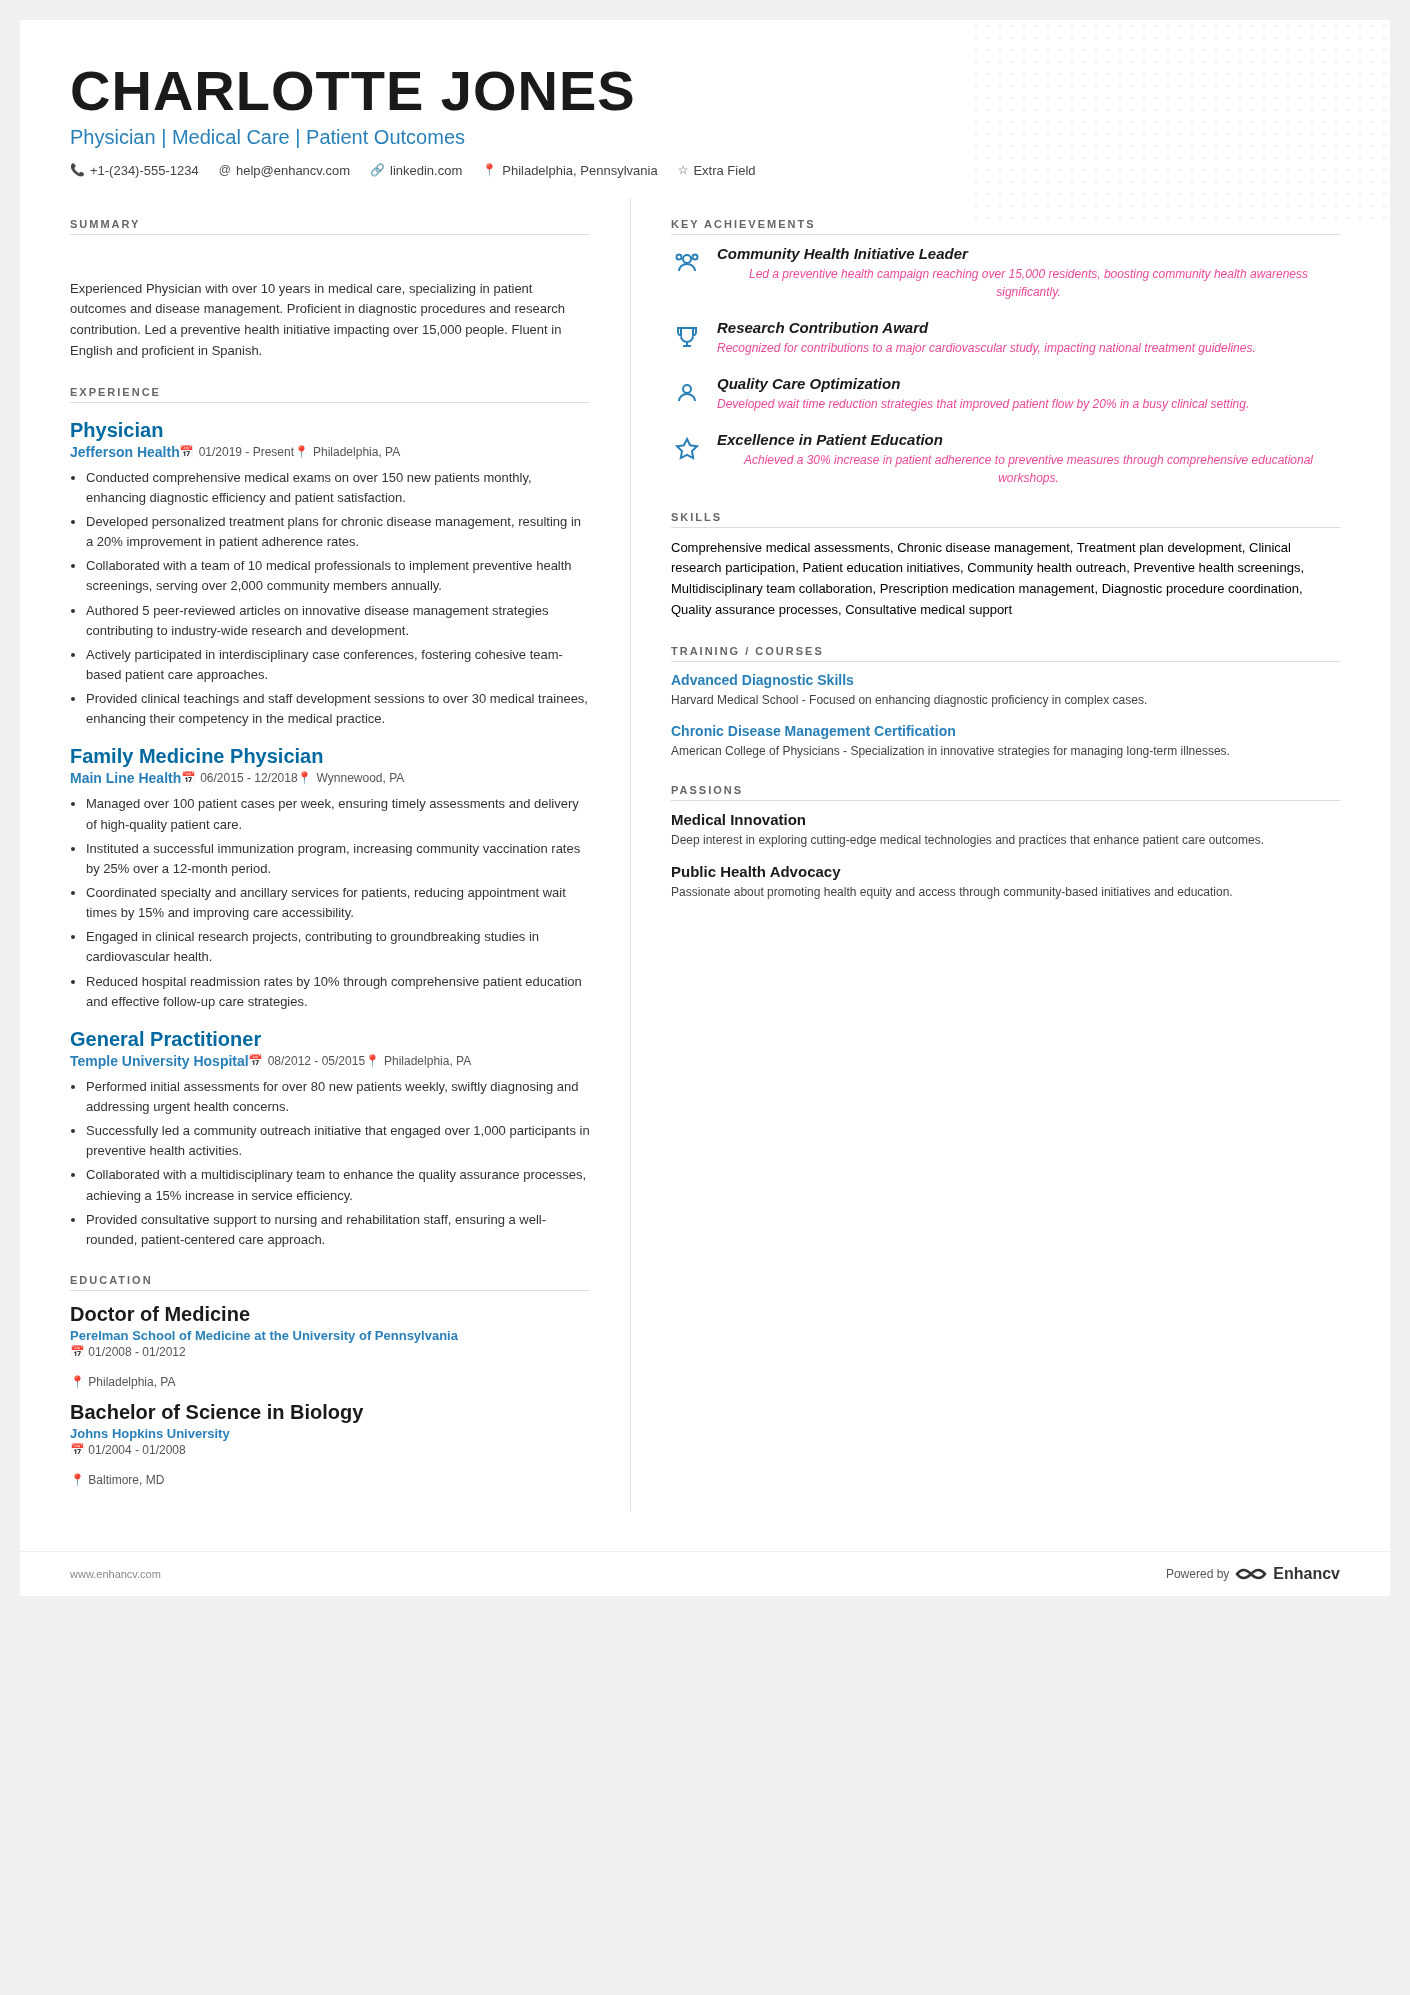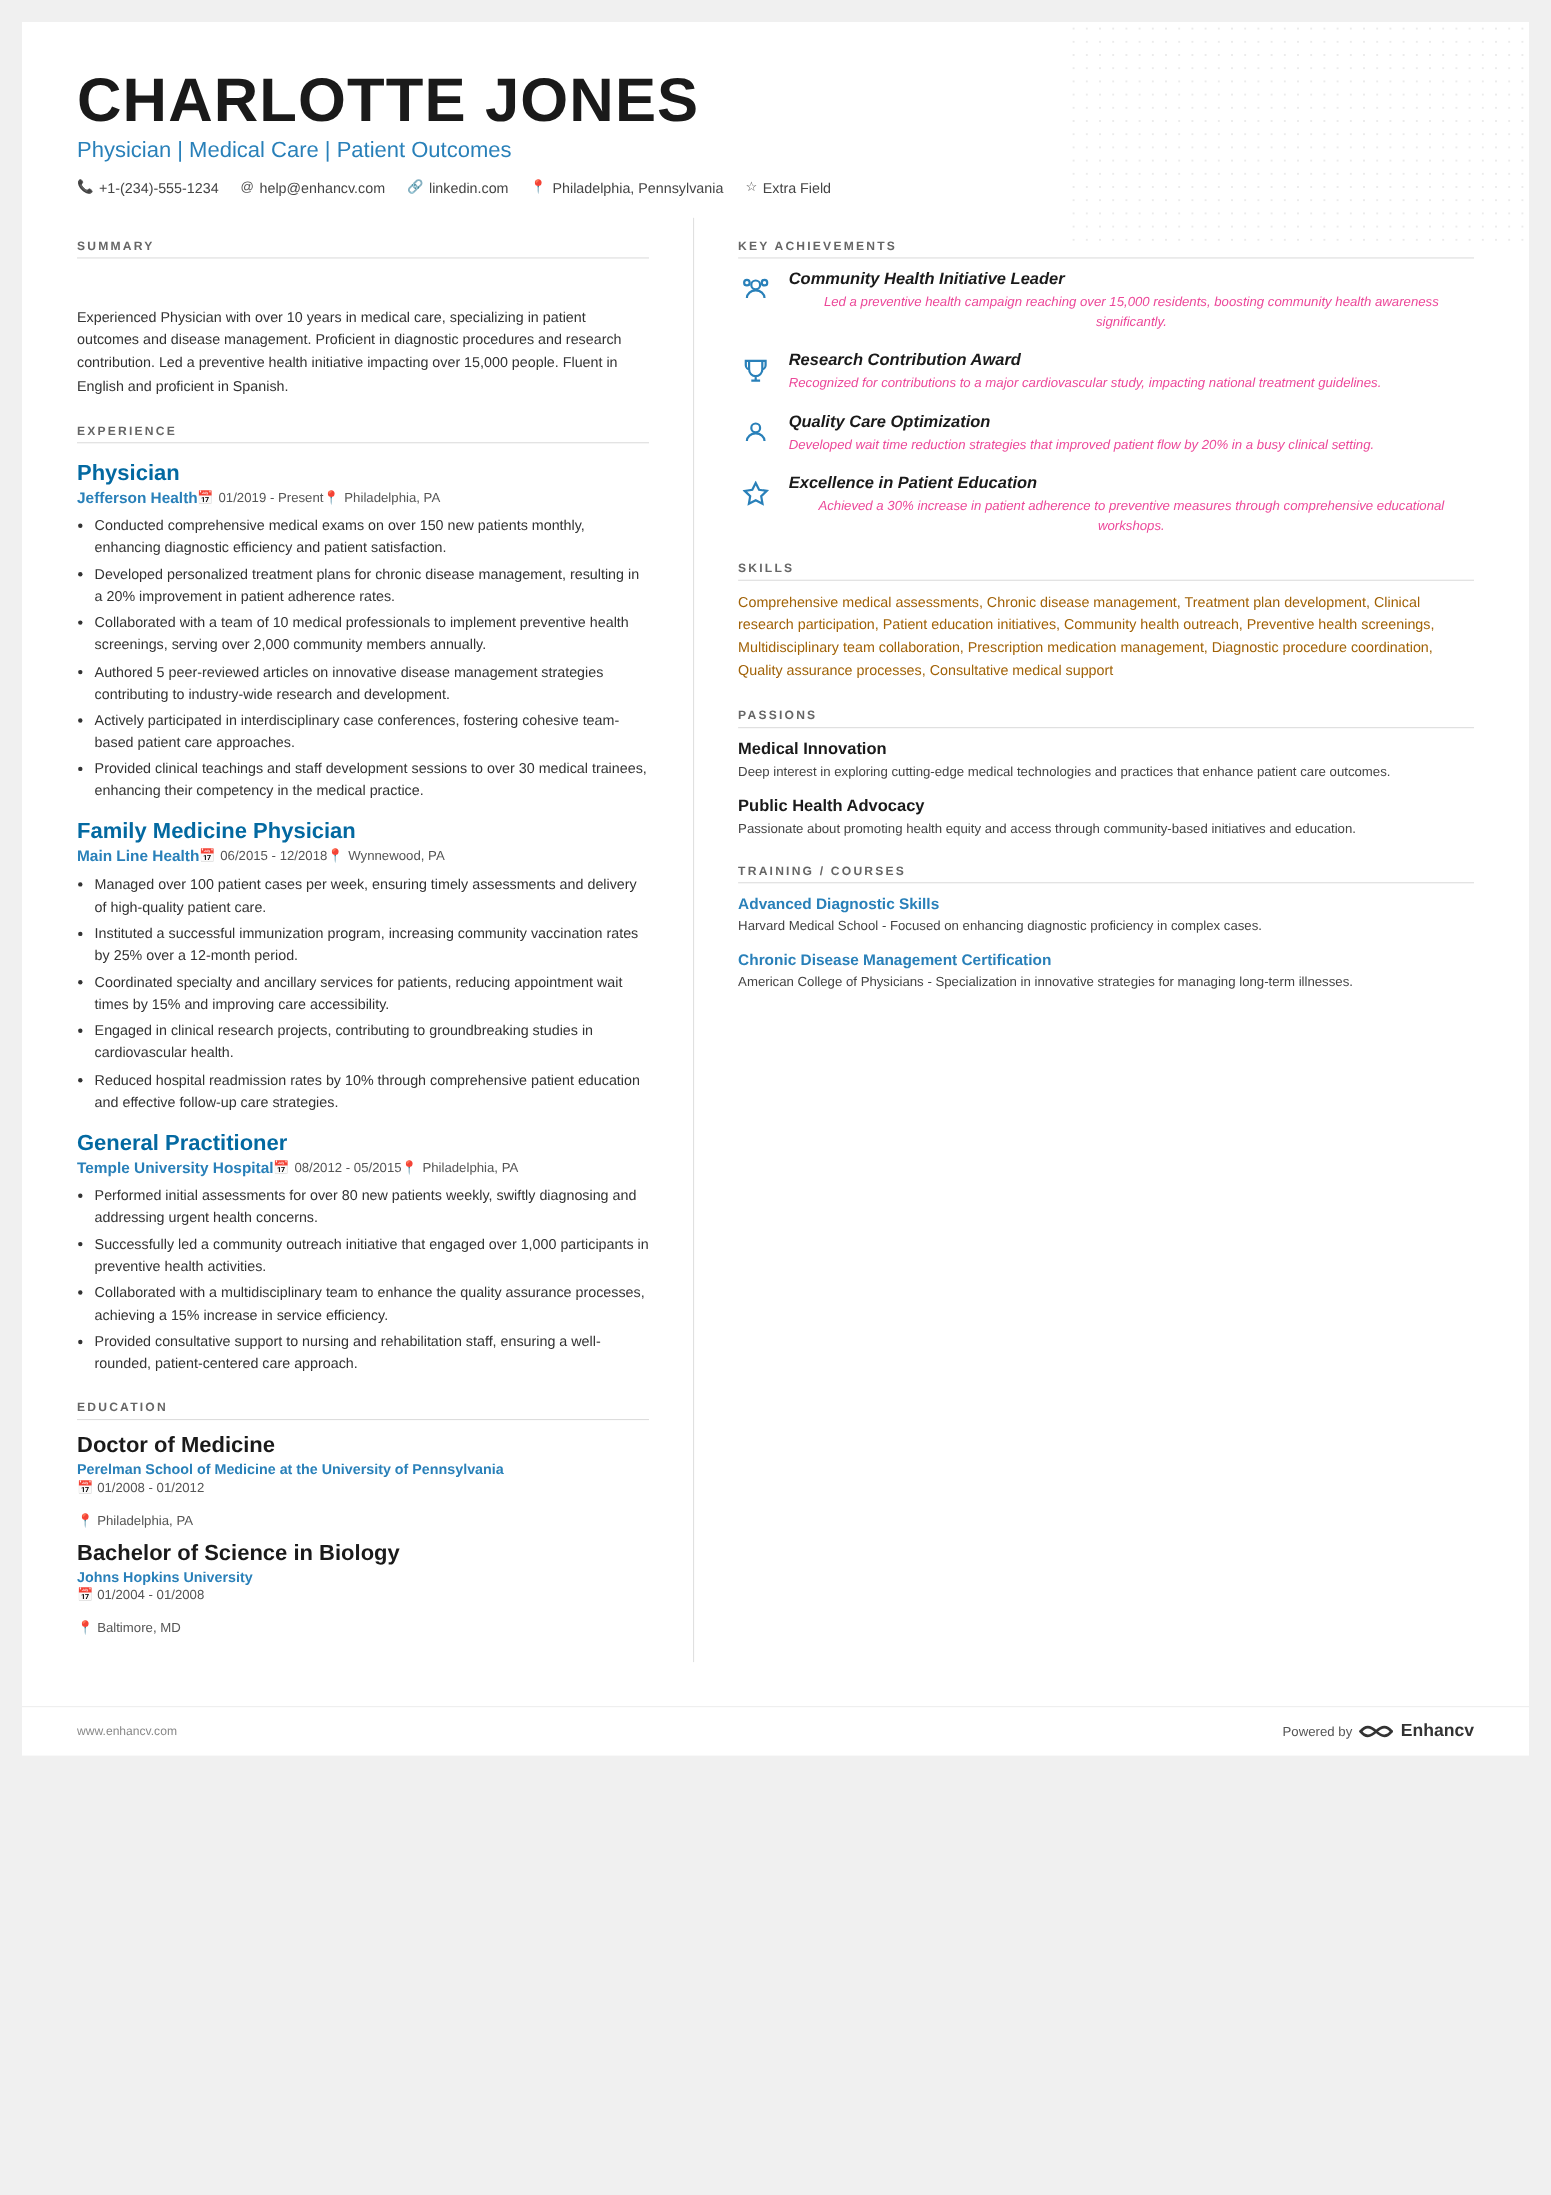--- a/index.html
+++ b/index.html
@@ -186,21 +186,21 @@
       margin-bottom: 3px;
     }
     .achievement-desc {
       font-size: 12px;
       color: #ec4899;
       line-height: 1.5;
       text-align: center;
     }
     .skills-text {
       font-size: 13px;
-      color: #a16207;
+      color: #000000;
       line-height: 1.6;
     }
     .training-item {
       margin-bottom: 14px;
     }
     .training-title {
       font-size: 14px;
       font-weight: 700;
       color: #2980b9;
       margin-bottom: 3px;
@@ -451,44 +451,44 @@
           </div>
         </div>
       </div>
 
       <div class="section">
         <div class="section-title">SKILLS</div>
         <p class="skills-text">Comprehensive medical assessments, Chronic disease management, Treatment plan development, Clinical research participation, Patient education initiatives, Community health outreach, Preventive health screenings, Multidisciplinary team collaboration, Prescription medication management, Diagnostic procedure coordination, Quality assurance processes, Consultative medical support</p>
       </div>
 
       <div class="section">
+        <div class="section-title">TRAINING / COURSES</div>
+
+        <div class="training-item">
+          <div class="training-title">Advanced Diagnostic Skills</div>
+          <div class="training-desc">Harvard Medical School - Focused on enhancing diagnostic proficiency in complex cases.</div>
+        </div>
+
+        <div class="training-item">
+          <div class="training-title">Chronic Disease Management Certification</div>
+          <div class="training-desc">American College of Physicians - Specialization in innovative strategies for managing long-term illnesses.</div>
+        </div>
+      </div>
+
+      <div class="section">
         <div class="section-title">PASSIONS</div>
 
         <div class="passion-item">
           <div class="passion-title">Medical Innovation</div>
           <div class="passion-desc">Deep interest in exploring cutting-edge medical technologies and practices that enhance patient care outcomes.</div>
         </div>
 
         <div class="passion-item">
           <div class="passion-title">Public Health Advocacy</div>
           <div class="passion-desc">Passionate about promoting health equity and access through community-based initiatives and education.</div>
-        </div>
-      </div>
-
-      <div class="section">
-        <div class="section-title">TRAINING / COURSES</div>
-
-        <div class="training-item">
-          <div class="training-title">Advanced Diagnostic Skills</div>
-          <div class="training-desc">Harvard Medical School - Focused on enhancing diagnostic proficiency in complex cases.</div>
-        </div>
-
-        <div class="training-item">
-          <div class="training-title">Chronic Disease Management Certification</div>
-          <div class="training-desc">American College of Physicians - Specialization in innovative strategies for managing long-term illnesses.</div>
         </div>
       </div>
 
     </div>
   </div>
 
   <div class="footer">
     <span>www.enhancv.com</span>
     <div class="footer-brand">
       <span>Powered by</span>

